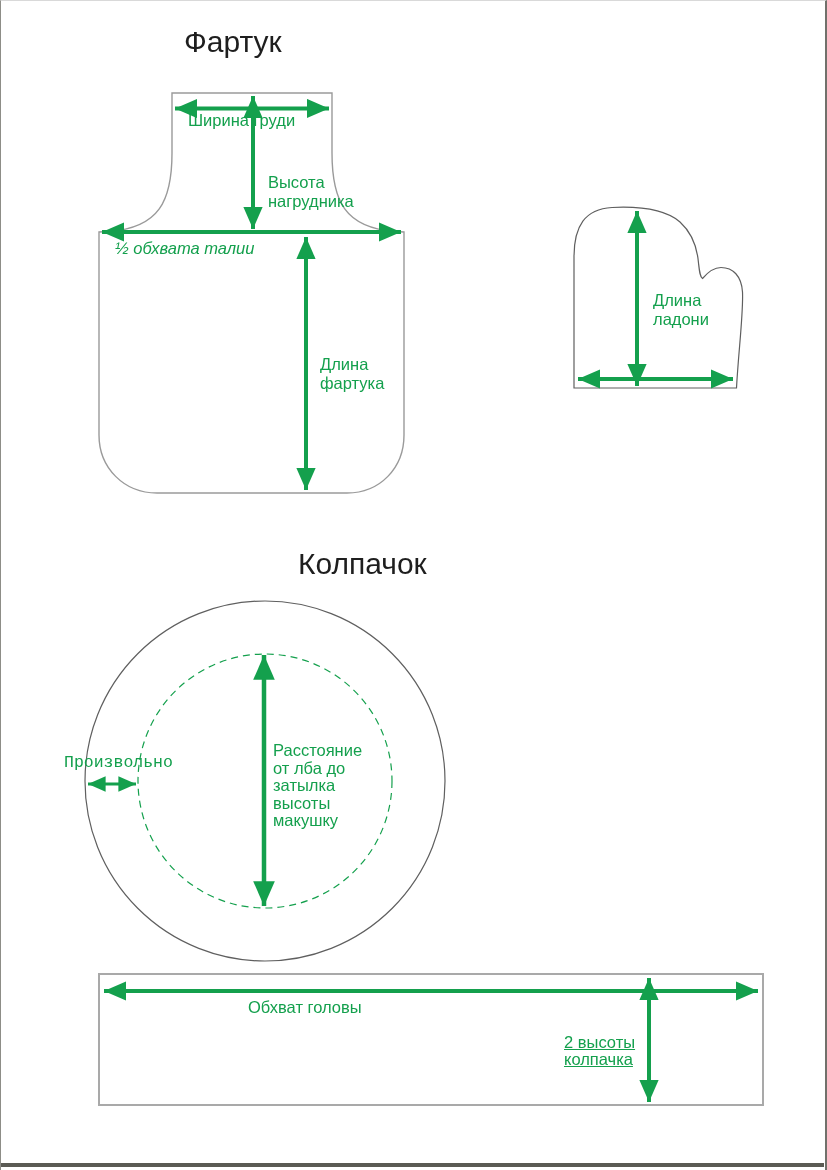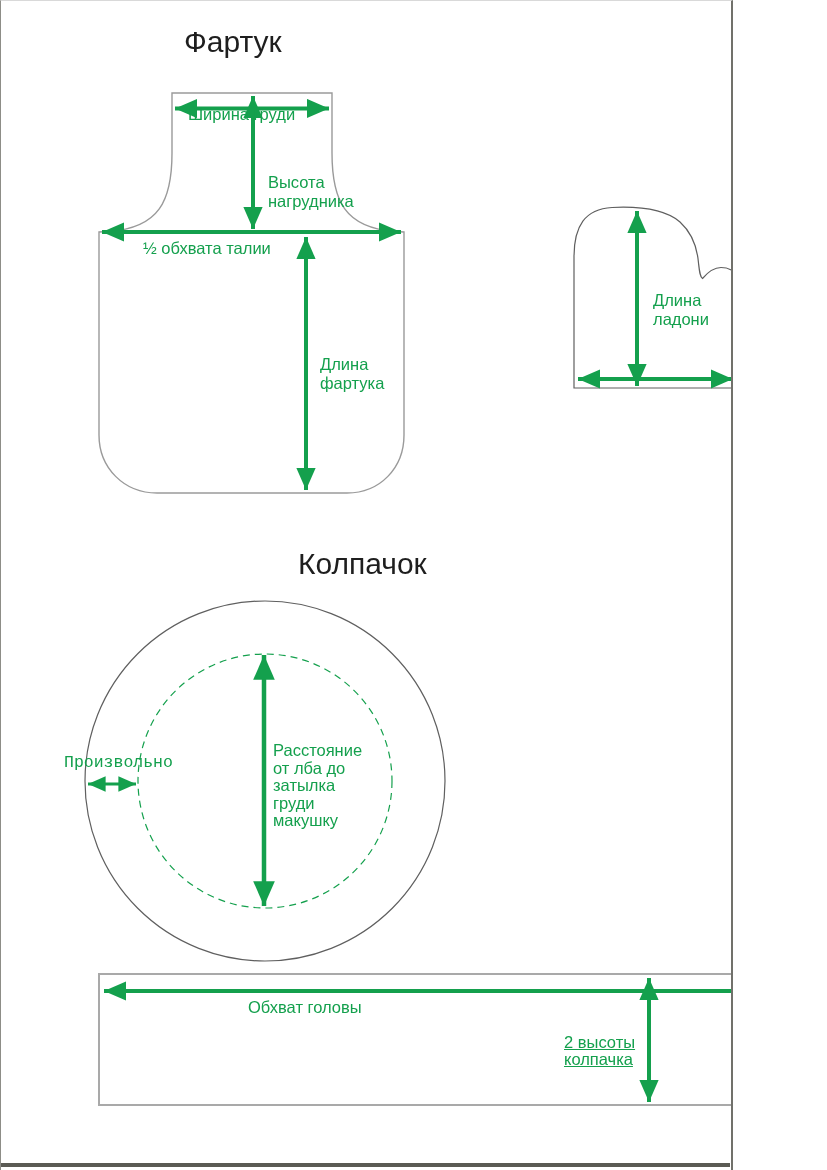--- a/index.html
+++ b/index.html
@@ -1,18 +1,18 @@
 <!DOCTYPE html>
 <html><head>
 <meta charset="utf-8">
 <style>
   html,body{margin:0;padding:0;background:#ffffff;}
   .page{
     position:relative;
-    width:733px;height:1170px;
+    width:827px;height:1170px;
     background:#ffffff;
     overflow:hidden;
     font-family:"Liberation Sans", sans-serif;
     border-top:1px solid #d9d9d9;
     border-left:1.5px solid #8d8d87;
     border-right:2px solid #71716b;
     box-sizing:border-box;
   }
   .bottom-rule{
     position:absolute;left:0;right:1px;top:1162px;height:4px;
@@ -83,34 +83,34 @@
     <line x1="263" y1="654" x2="263" y2="905" stroke="#14a04d" stroke-width="4.5" marker-start="url(#ah)" marker-end="url(#ah)"></line>
     <line x1="87" y1="783" x2="135" y2="783" stroke="#14a04d" stroke-width="3.2" marker-start="url(#ah)" marker-end="url(#ah)"></line>
 
     <line x1="103" y1="990" x2="757" y2="990" stroke="#14a04d" stroke-width="4" marker-start="url(#ah)" marker-end="url(#ah)"></line>
     <line x1="648" y1="977" x2="648" y2="1101" stroke="#14a04d" stroke-width="4" marker-start="url(#ah)" marker-end="url(#ah)"></line>
   </svg>
 
   <div class="title" style="left:183px;top:26px;">Фартук</div>
   <div class="title" style="left:297px;top:548px;text-align:center;">Колпачок</div>
 
-  <div class="lbl" style="left:187px;top:104px;">Ширина груди</div>
+  <div class="lbl" style="left:187px;top:110px;">Ширина груди</div>
   <div class="lbl lh19" style="left:257px;top:172px;">Высота
 нагрудника</div>
-  <div class="lbl" style="left:142px;top:238px;">½ обхвата талии</div>
+  <div class="lbl" style="left:114px;top:238px;font-style:italic;">½ обхвата талии</div>
   <div class="lbl lh19" style="left:309px;top:354px;">Длина
 фартука</div>
 
   <div class="lbl lh19" style="left:642px;top:290px;">Длина
 ладони</div>
 
   <div class="lbl" style="left:63px;top:753px;font-family:Liberation Mono, monospace;">Произвольно</div>
   <div class="lbl lh175" style="left:272px;top:741px;">Расстояние
 от лба до
 затылка
-груди
+высоты
 макушку</div>
   <div class="lbl" style="left:227px;top:997px;margin-left:20px;">Обхват головы</div>
   <div class="lbl lh17" style="left:563px;top:1033px;text-decoration:underline;">2 высоты
 колпачка</div>
 
   <div class="bottom-rule"></div>
 </div>
 
 </body></html>

